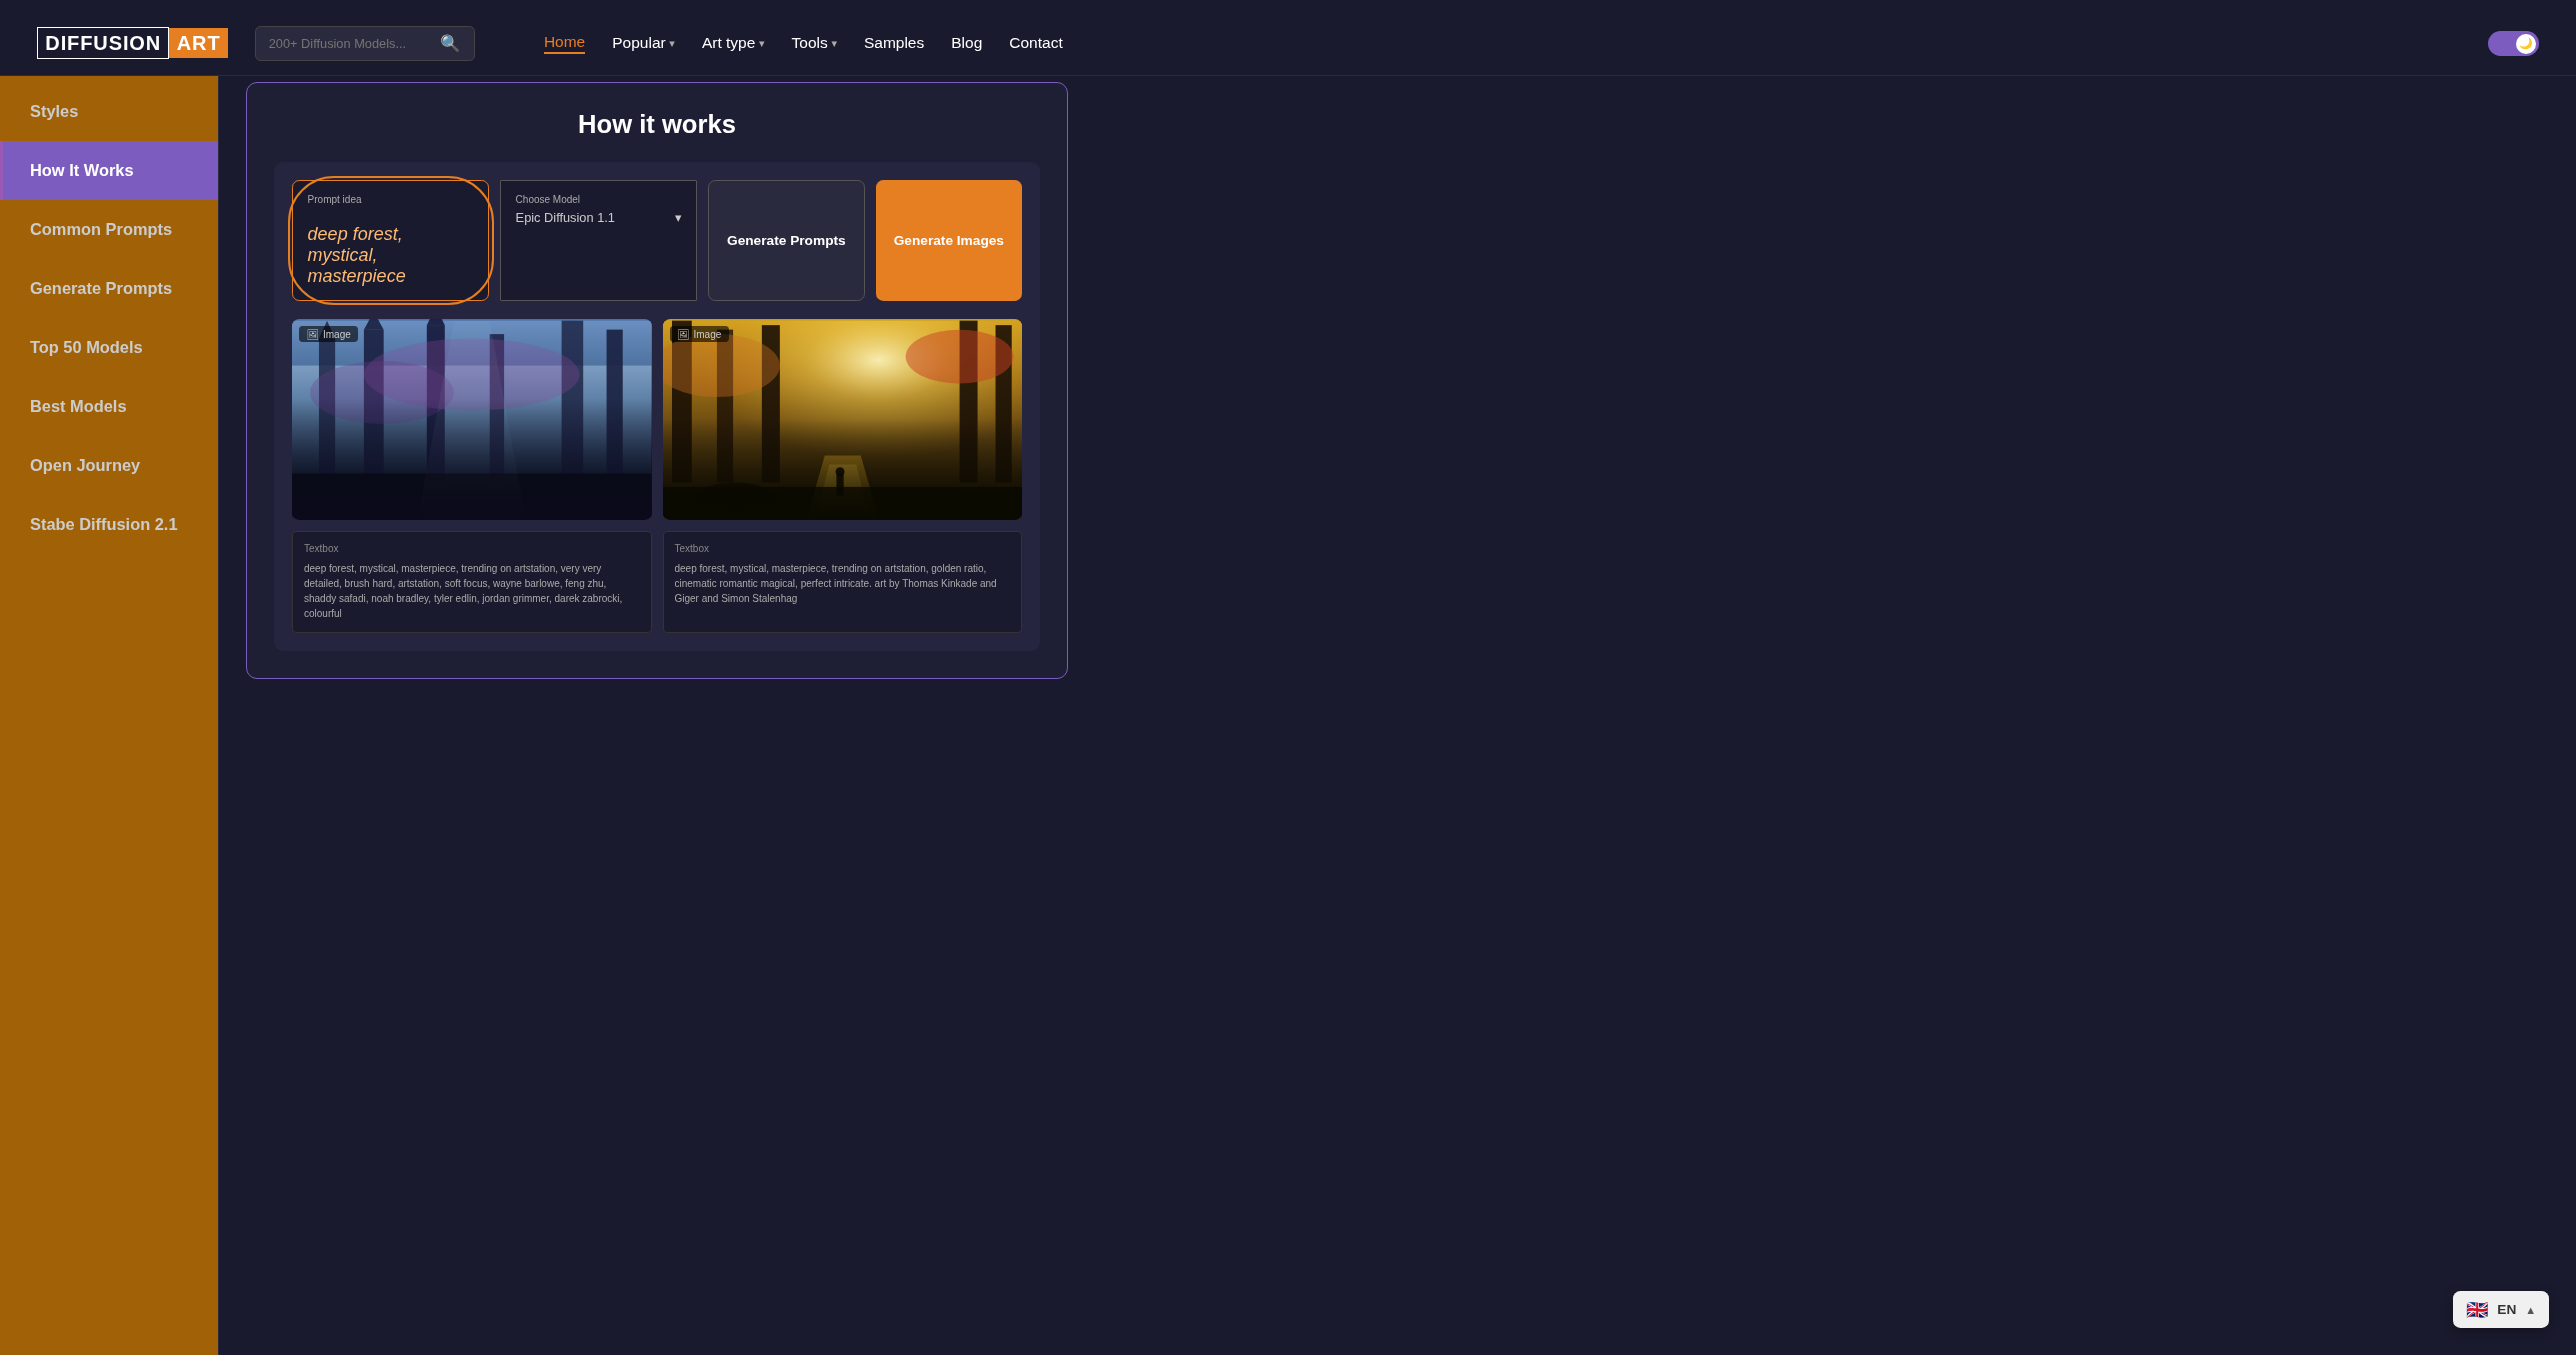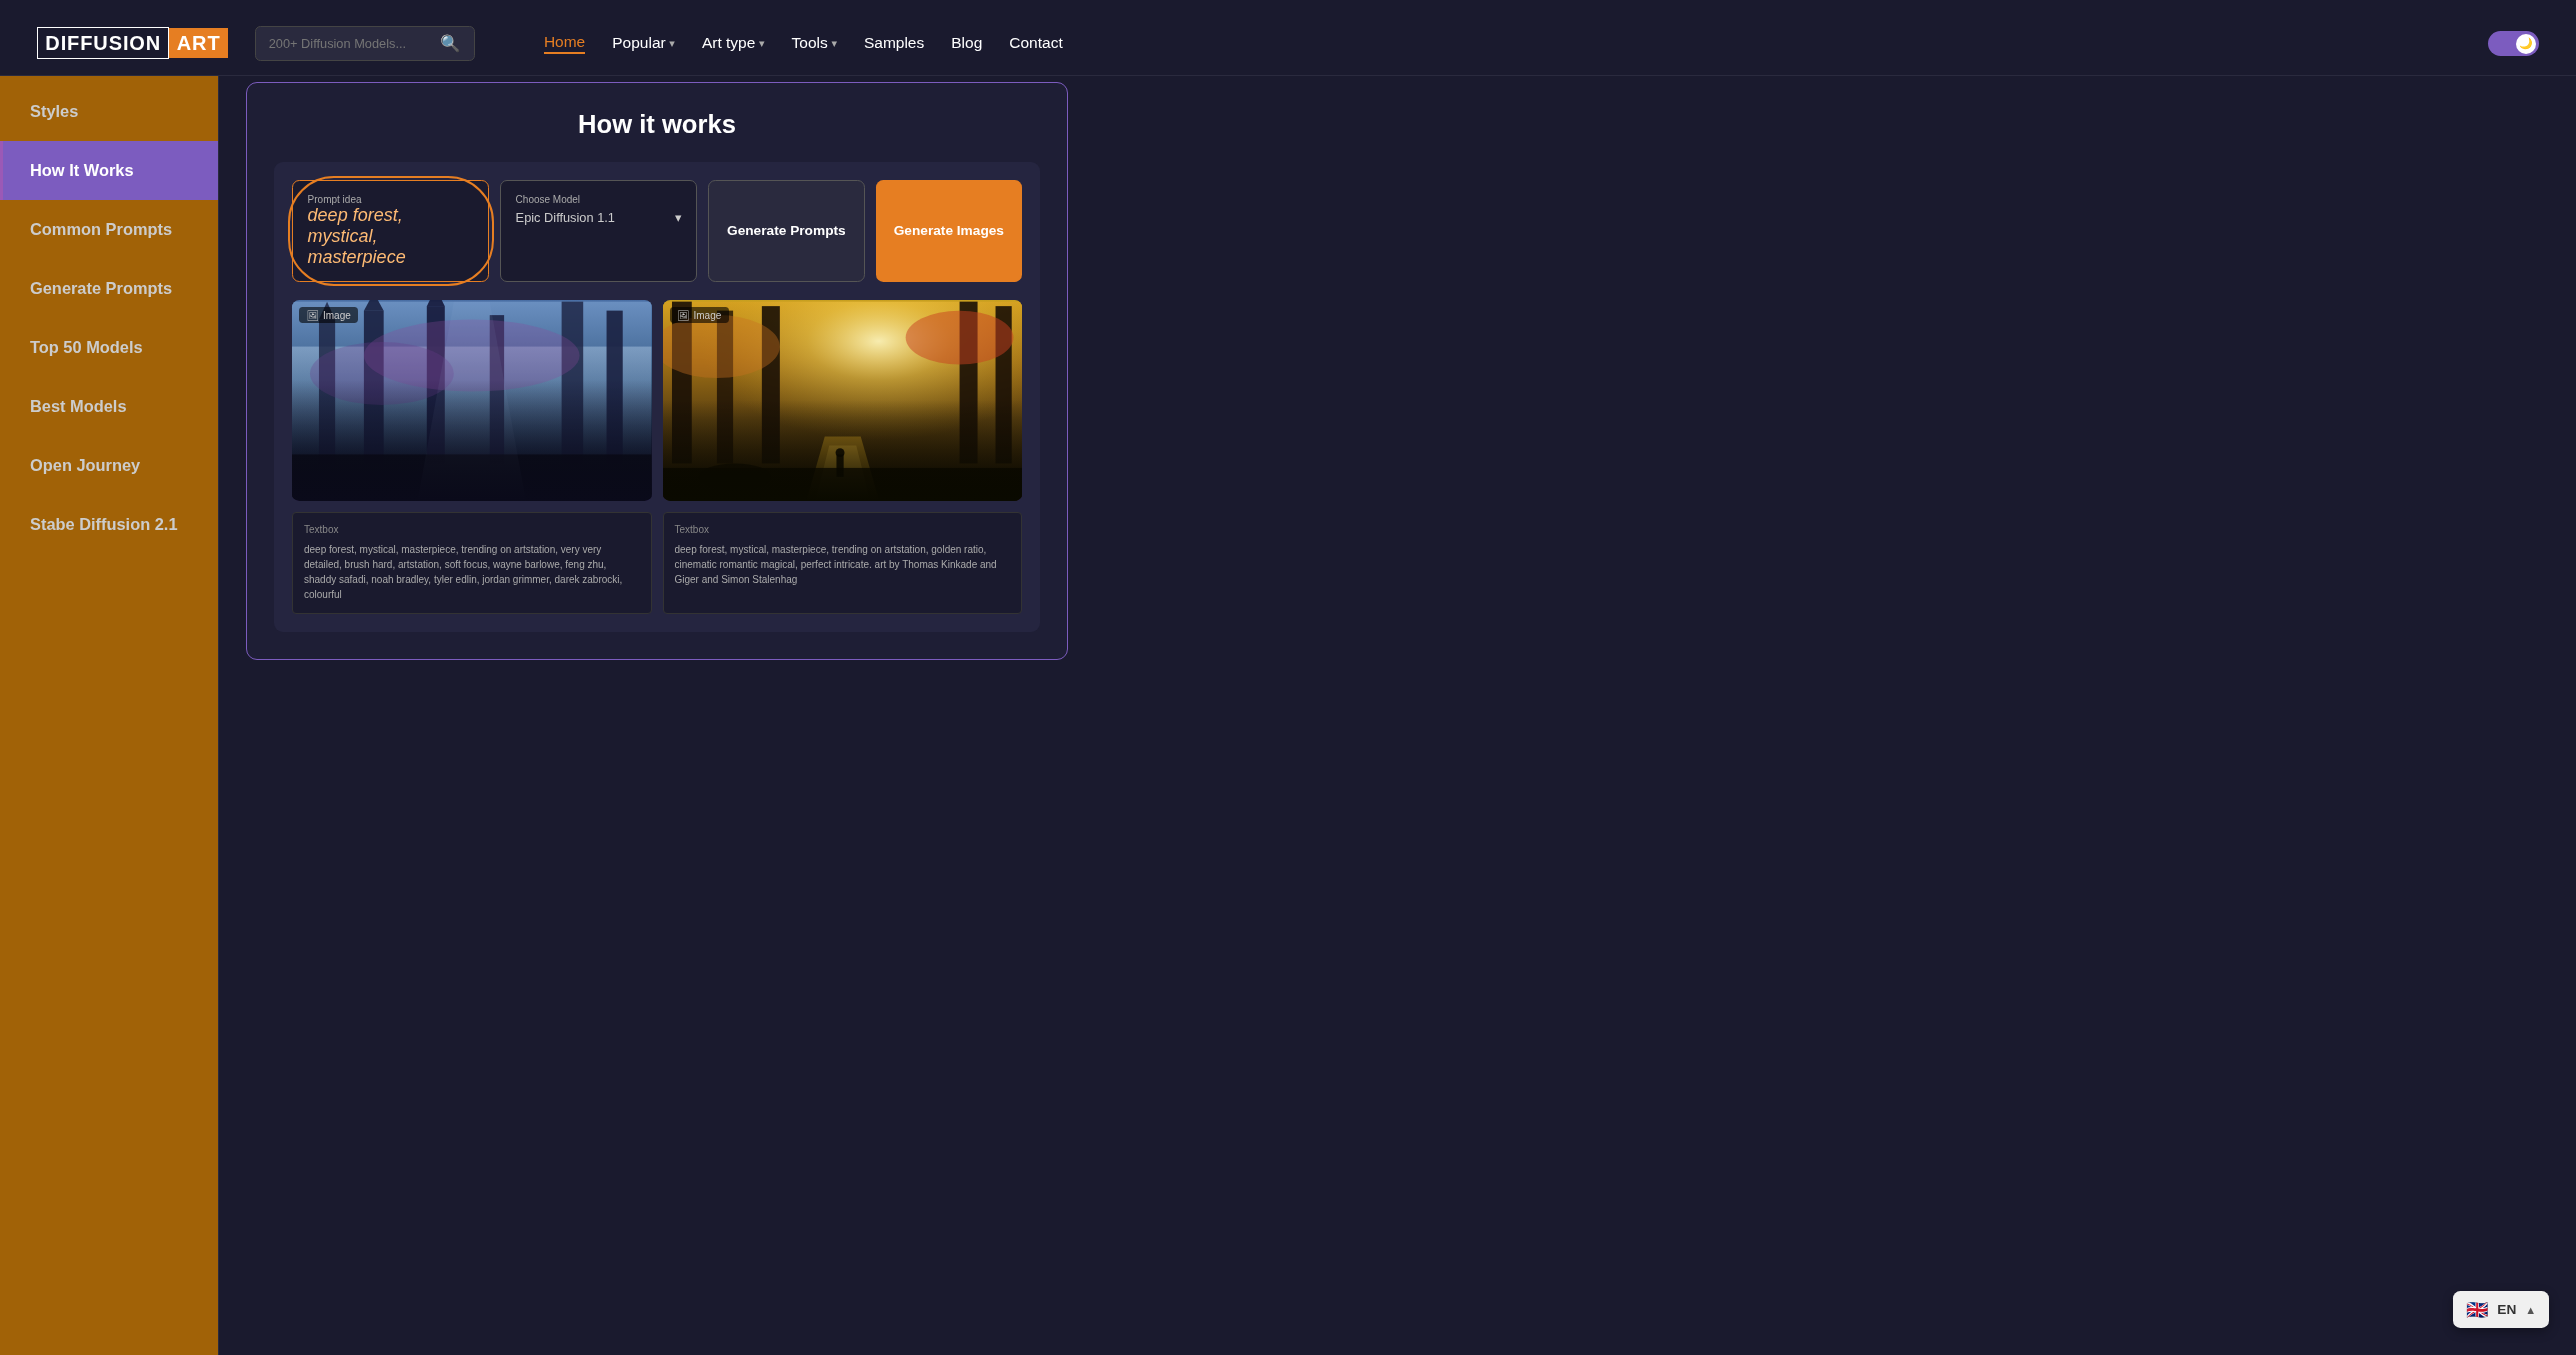--- a/index.html
+++ b/index.html
@@ -210,42 +210,42 @@
       background: #1a1a2e;
       border: 1.8px solid #e67e22;
       border-radius: 7.3px;
       padding: 12.8px 14.6px;
       position: relative;
     }
 
     .prompt-label {
       font-size: 10px;
       color: #aaa;
-      margin-bottom: 0;
+      margin-bottom: 19px;
     }
 
     .prompt-value {
       font-size: 18px;
       color: #fdba74;
       font-style: italic;
     }
 
     .prompt-circle-outline {
       position: absolute;
       inset: -5.5px;
       border: 2.7px solid #e67e22;
       border-radius: 46px;
       pointer-events: none;
     }
 
     .model-select-box {
       flex: 1;
       background: #1a1a2e;
       border: 0.9px solid #555;
-      border-radius: 7px;
+      border-radius: 1px;
       padding: 12.8px 14.6px;
       display: flex;
       flex-direction: column;
     }
 
     .model-label {
       font-size: 10px;
       color: #aaa;
       margin-bottom: 5.5px;
     }

